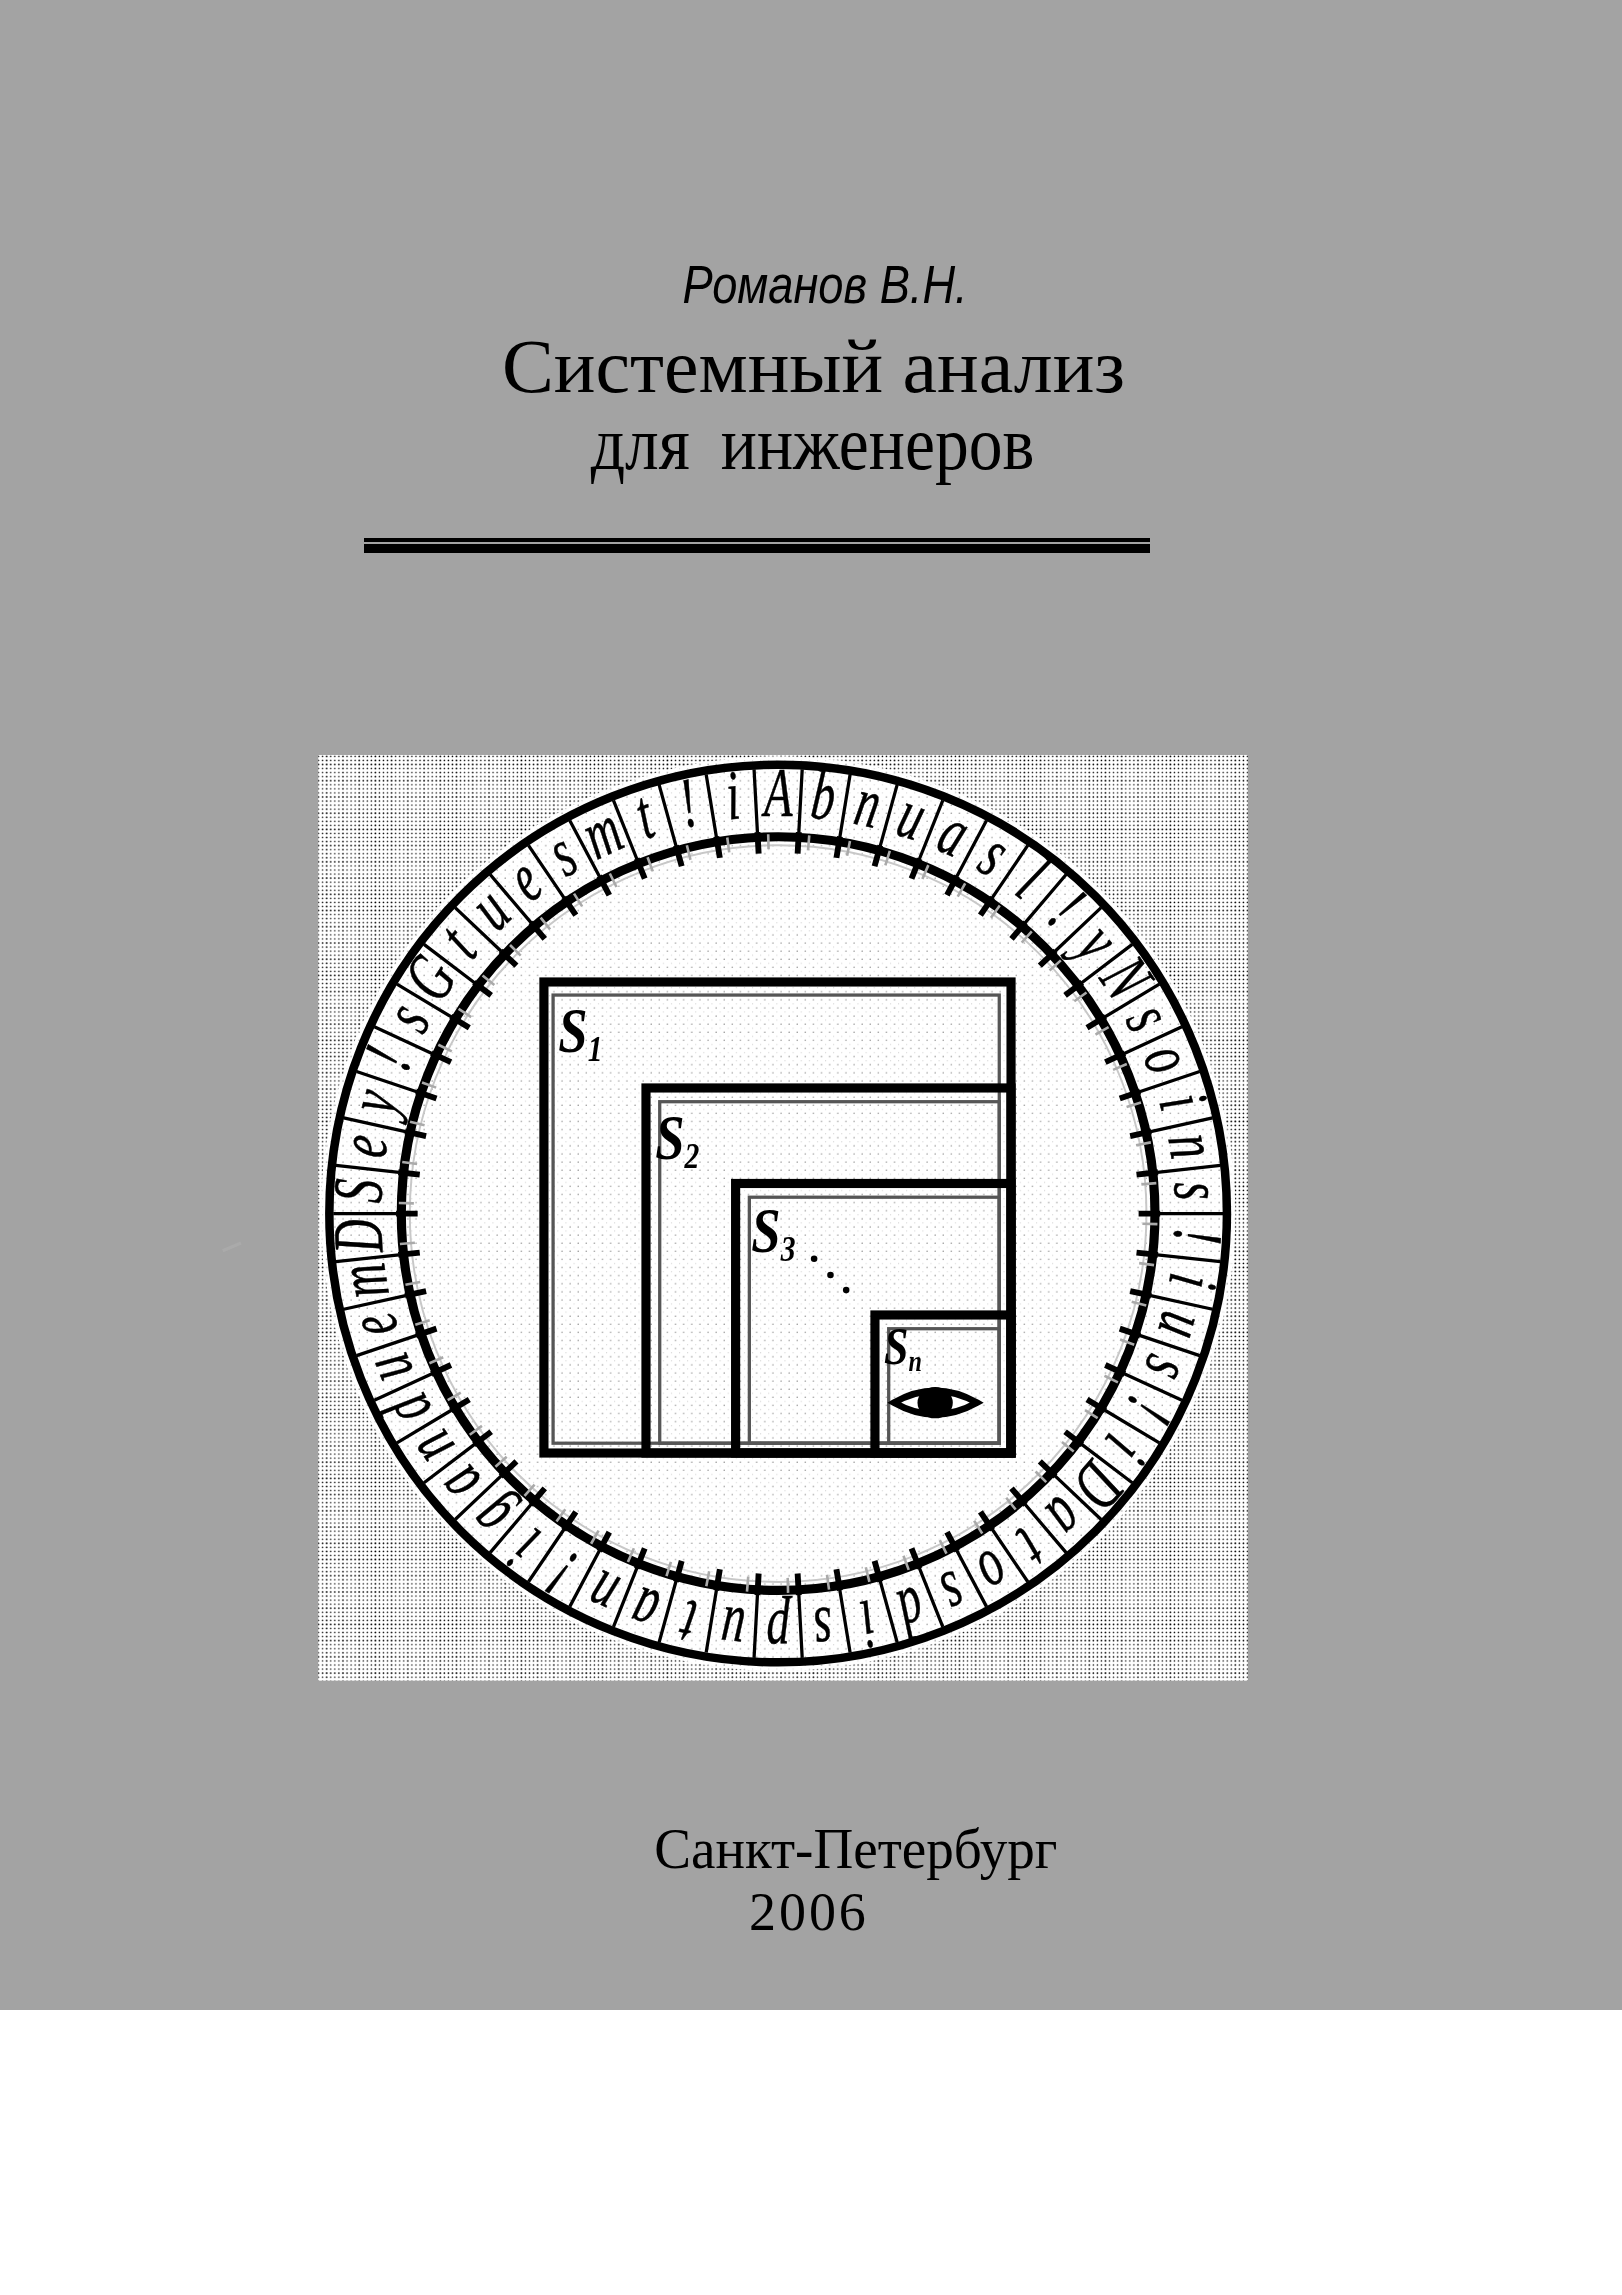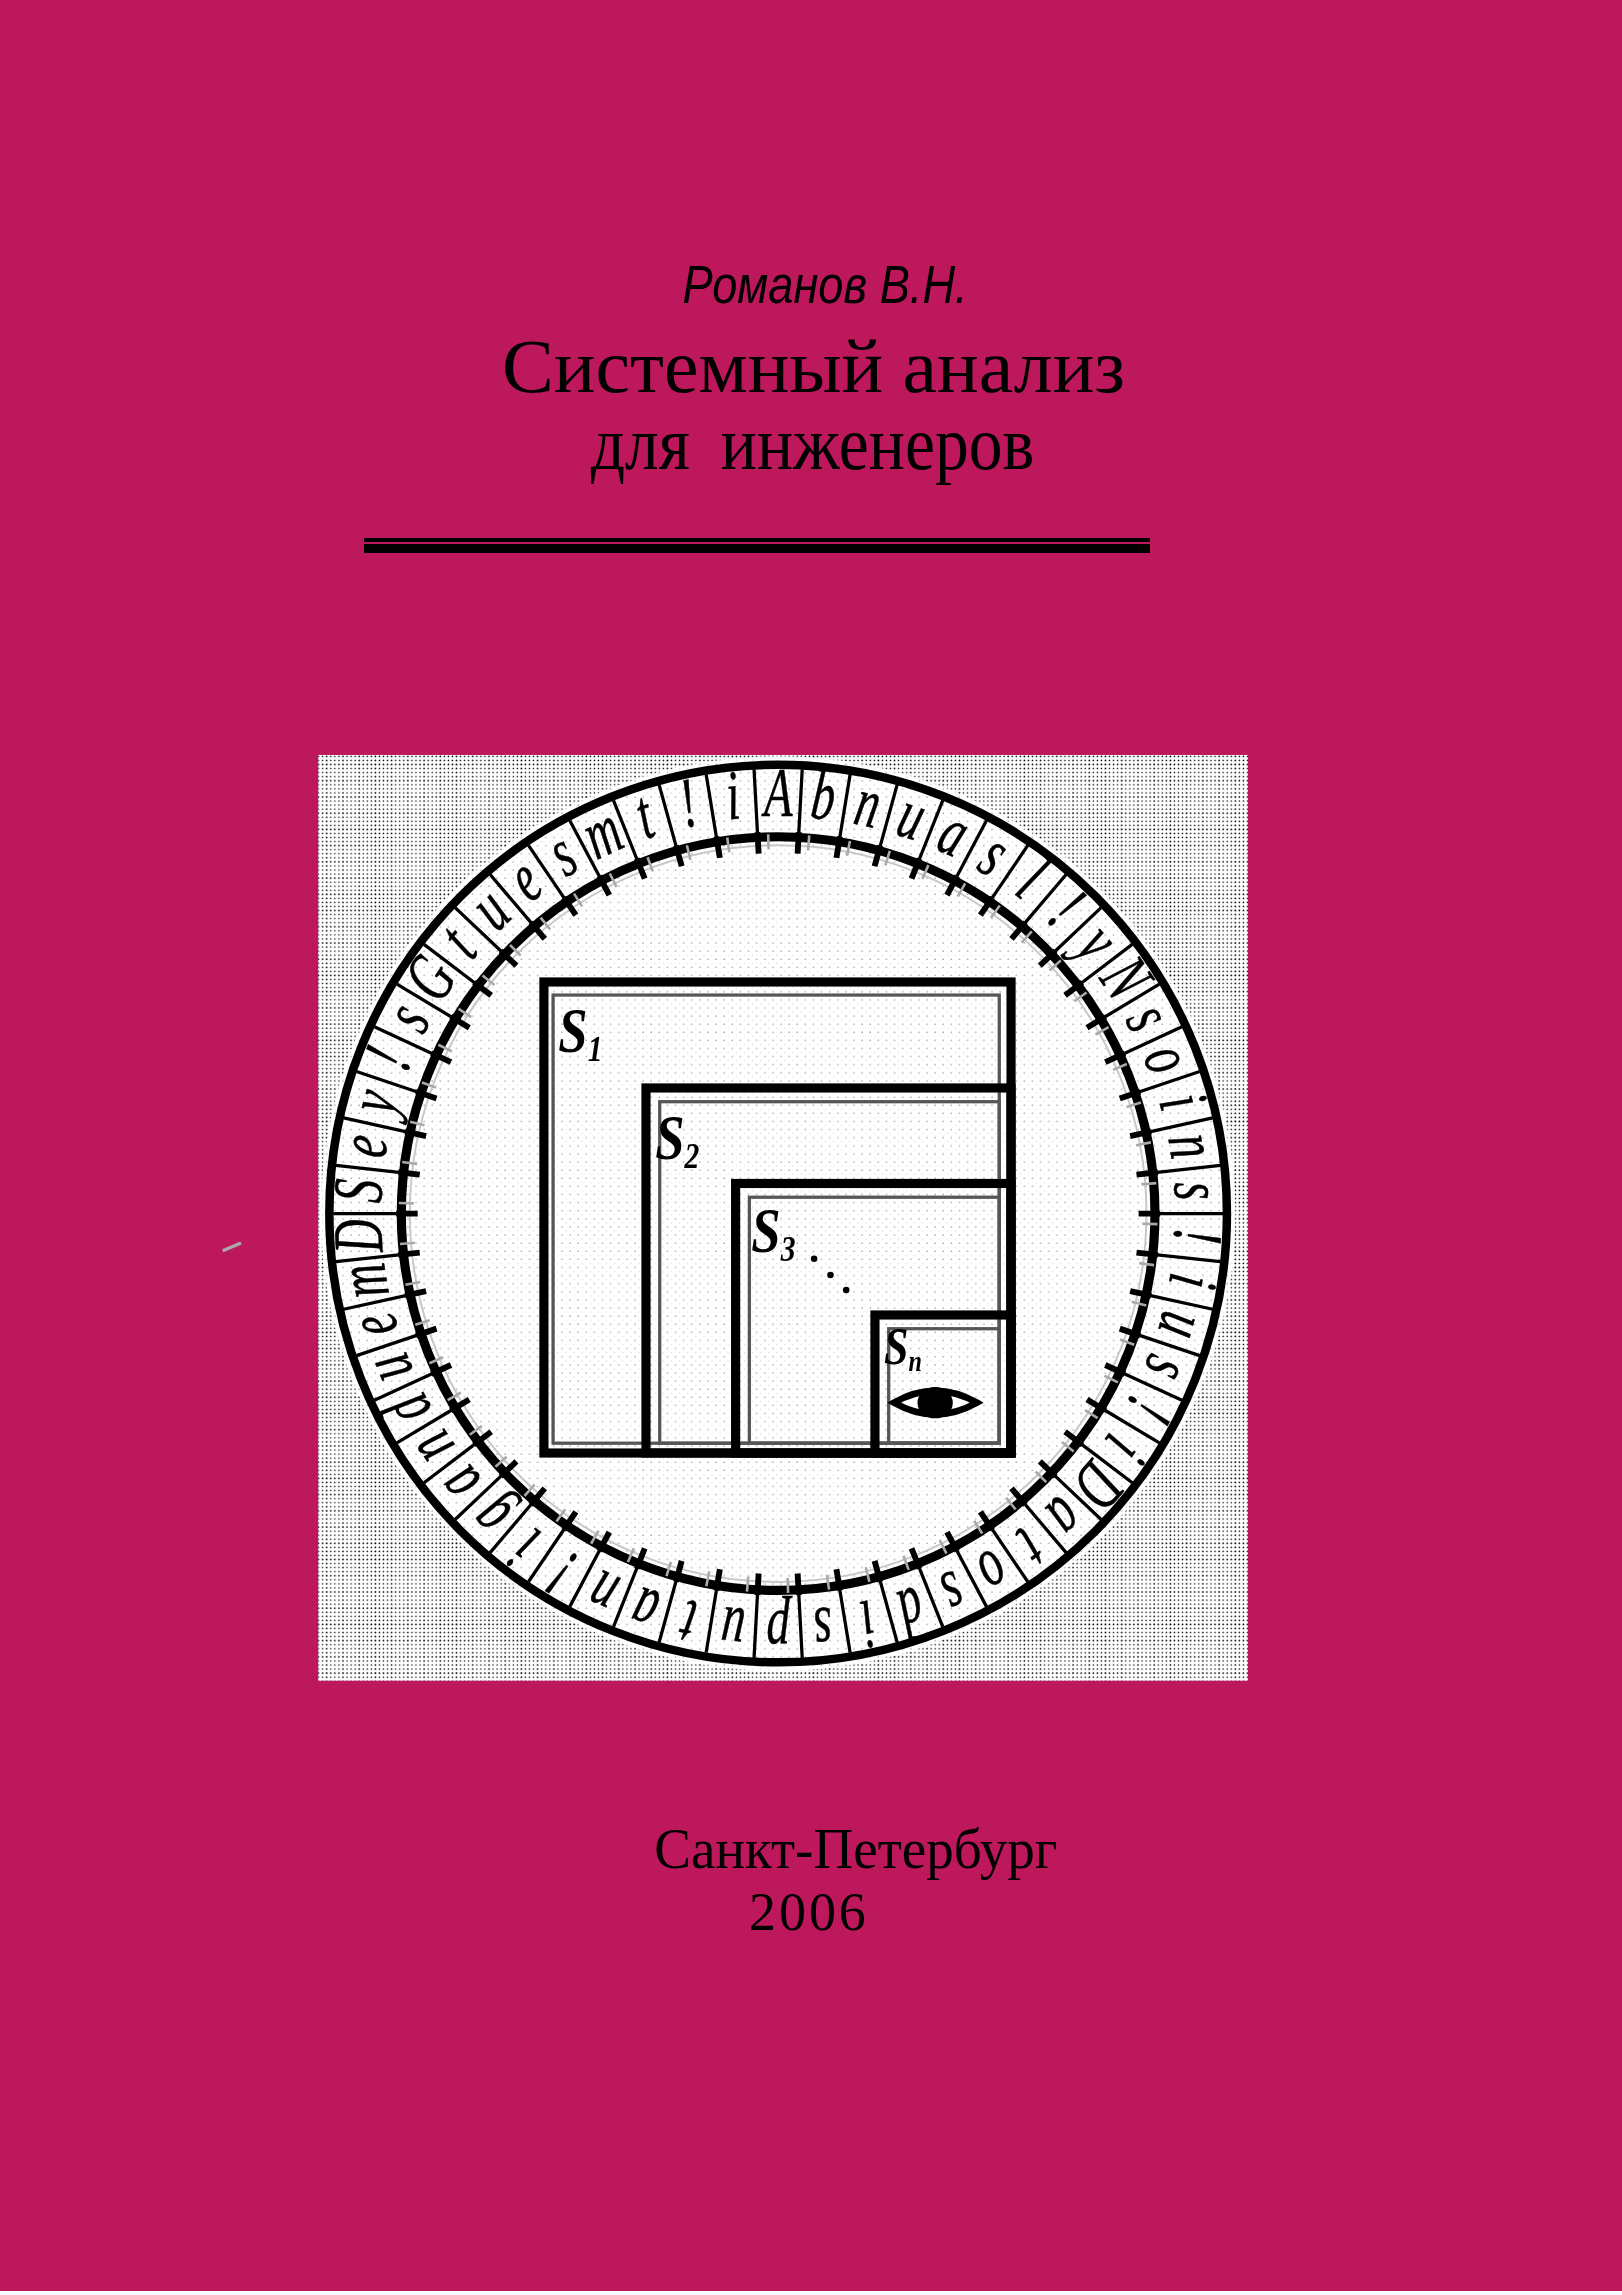--- a/index.html
+++ b/index.html
@@ -1,15 +1,15 @@
 <!DOCTYPE html>
 <html style="font-size:10.5px"><head><meta charset="utf-8">
 <style>
 html,body{margin:0;padding:0;background:#fff;}
-#page{position:relative;width:1623px;height:2291px;background:#be185d;overflow:hidden;font-family:"Liberation Serif",serif;color:#000;}
+#page{position:relative;width:1623px;height:2010px;background:#a3a3a3;overflow:hidden;font-family:"Liberation Serif",serif;color:#000;}
 .ctr{position:absolute;width:1623px;text-align:center;line-height:1;white-space:nowrap;}
 .sq{display:inline-block;}
 </style></head>
 <body>
 <div id="page">
 
 <div class="ctr" style="top:258px;left:13.7px;font-family:'Liberation Sans',sans-serif;font-style:italic;font-size:53px;"><span class="sq" style="transform:scaleX(0.853);">Романов В.Н.</span></div>
 
 <div class="ctr" style="top:328px;left:2px;font-size:76px;"><span class="sq" style="transform:scaleX(1.023);">Системный анализ</span></div>
 

